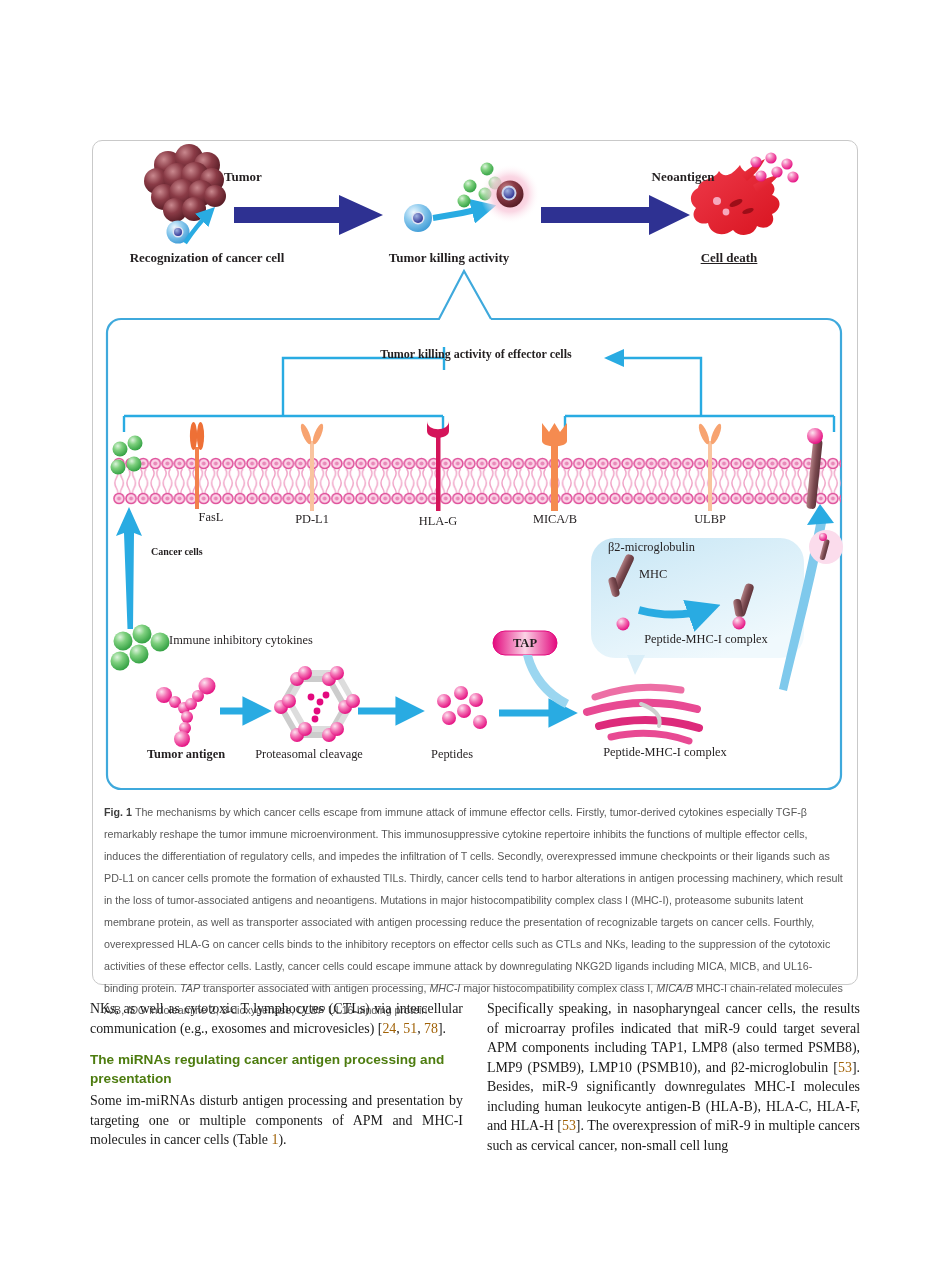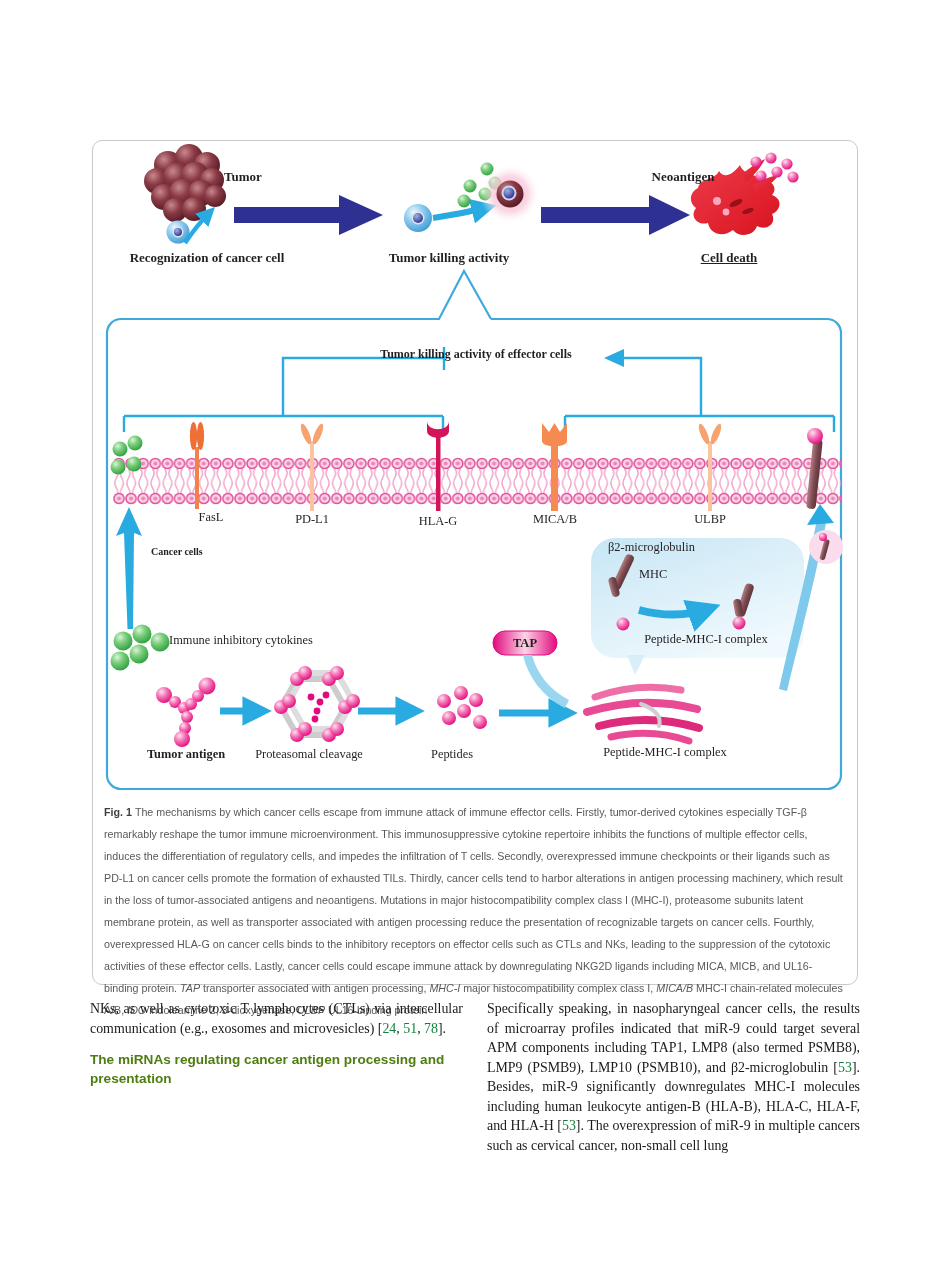--- a/index.html
+++ b/index.html
@@ -16,21 +16,21 @@
   .fl{position:absolute;font-size:12.4px;color:#231f20;white-space:nowrap;line-height:14px;}
   .fl.b{font-weight:bold;font-size:13px;}
   .fl.c{transform:translateX(-50%);}
   .caption{position:absolute;left:11px;width:742px;top:660px;
            font-family:"Liberation Sans",sans-serif;font-size:10.7px;line-height:22px;color:#595959;
            text-align:left;}
   .col{position:absolute;top:999px;width:373px;font-size:13.9px;line-height:19.5px;text-align:justify;}
   .col p{margin:0;}
   .col .h2{font-family:"Liberation Sans",sans-serif;font-weight:bold;font-size:13.6px;line-height:19px;
            text-align:left;margin:12px 0 3px;color:#4d7c0f;}
-  a.link{color:#15803d;text-decoration:none;cursor:pointer;}
+  a.link{color:#a16207;text-decoration:none;cursor:pointer;}
 </style>
 </head>
 <body>
 
 <div class="page">
 
 
   <div class="fig-box">
 
     <svg width="766" height="660" viewBox="0 0 766 660">
@@ -342,18 +342,19 @@
     <div class="fl c" style="left:359px;top:606px;">Peptides</div>
     <div class="fl b c" style="left:432px;top:495px;font-size:12.5px;">TAP</div>
     <div class="fl c" style="left:572px;top:604px;">Peptide-MHC-I  complex</div>
 
     <div class="caption"><span class="seg-b">Fig. 1 </span><span>The mechanisms by which cancer cells escape from immune attack of immune effector cells. Firstly, tumor-derived cytokines especially TGF-β remarkably reshape the tumor immune microenvironment. This immunosuppressive cytokine repertoire inhibits the functions of multiple effector cells, induces the differentiation of regulatory cells, and impedes the infiltration of T cells. Secondly, overexpressed immune checkpoints or their ligands such as PD-L1 on cancer cells promote the formation of exhausted TILs. Thirdly, cancer cells tend to harbor alterations in antigen processing machinery, which result in the loss of tumor-associated antigens and neoantigens. Mutations in major histocompatibility complex class I (MHC-I), proteasome subunits latent membrane protein, as well as transporter associated with antigen processing reduce the presentation of recognizable targets on cancer cells. Fourthly, overexpressed HLA-G on cancer cells binds to the inhibitory receptors on effector cells such as CTLs and NKs, leading to the suppression of the cytotoxic activities of these effector cells. Lastly, cancer cells could escape immune attack by downregulating NKG2D ligands including MICA, MICB, and UL16-binding protein. </span><span class="seg-i">TAP</span><span> transporter associated with antigen processing, </span><span class="seg-i">MHC-I</span><span> major histocompatibility complex class I, </span><span class="seg-i">MICA/B</span><span> MHC-I chain-related molecules A/B, </span><span class="seg-i">IDO</span><span> indoleamine 2, 3-dioxygenase, </span><span class="seg-i">ULBP</span><span> UL16-binding protein</span></div>
   </div>
 
   <div class="col" style="left:90px;">
     <p><span>NKs, as well as cytotoxic T lymphocytes (CTLs) via intercellular communication (e.g., exosomes and microvesicles) [</span><a class="link">24</a><span>, </span><a class="link">51</a><span>, </span><a class="link">78</a><span>].</span></p>
     <p class="h2">The miRNAs regulating cancer antigen processing and presentation</p>
+    <p><span>Some im-miRNAs disturb antigen processing and presentation by targeting one or multiple components of APM and MHC-I molecules in cancer cells (Table </span><a class="link">1</a><span>).</span></p>
   </div>
   <div class="col" style="left:487px;">
     <p><span>Specifically speaking, in nasopharyngeal cancer cells, the results of microarray profiles indicated that miR-9 could target several APM components including TAP1, LMP8 (also termed PSMB8), LMP9 (PSMB9), LMP10 (PSMB10), and β2-microglobulin [</span><a class="link">53</a><span>]. Besides, miR-9 significantly downregulates MHC-I molecules including human leukocyte antigen-B (HLA-B), HLA-C, HLA-F, and HLA-H [</span><a class="link">53</a><span>]. The overexpression of miR-9 in multiple cancers such as cervical cancer, non-small cell lung</span></p>
   </div>
 
 </div>
 
 </body></html>

